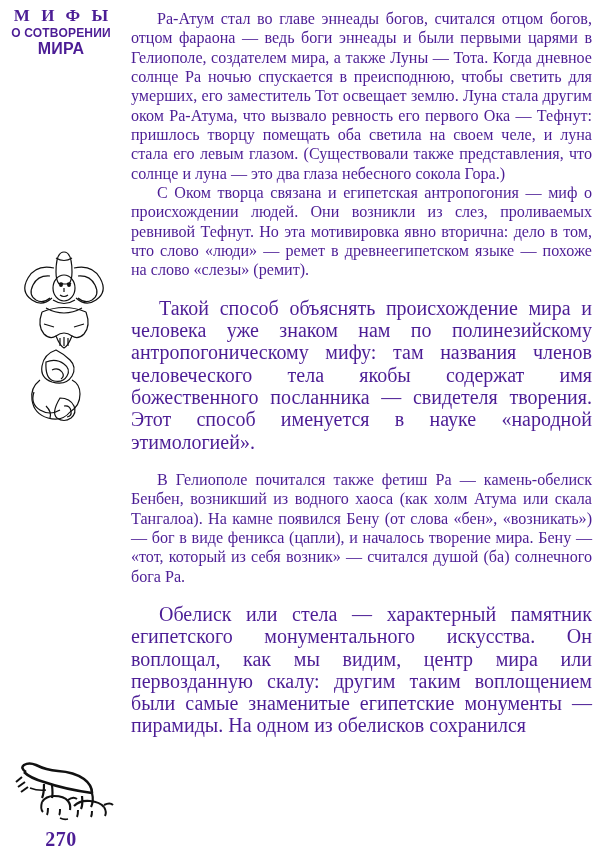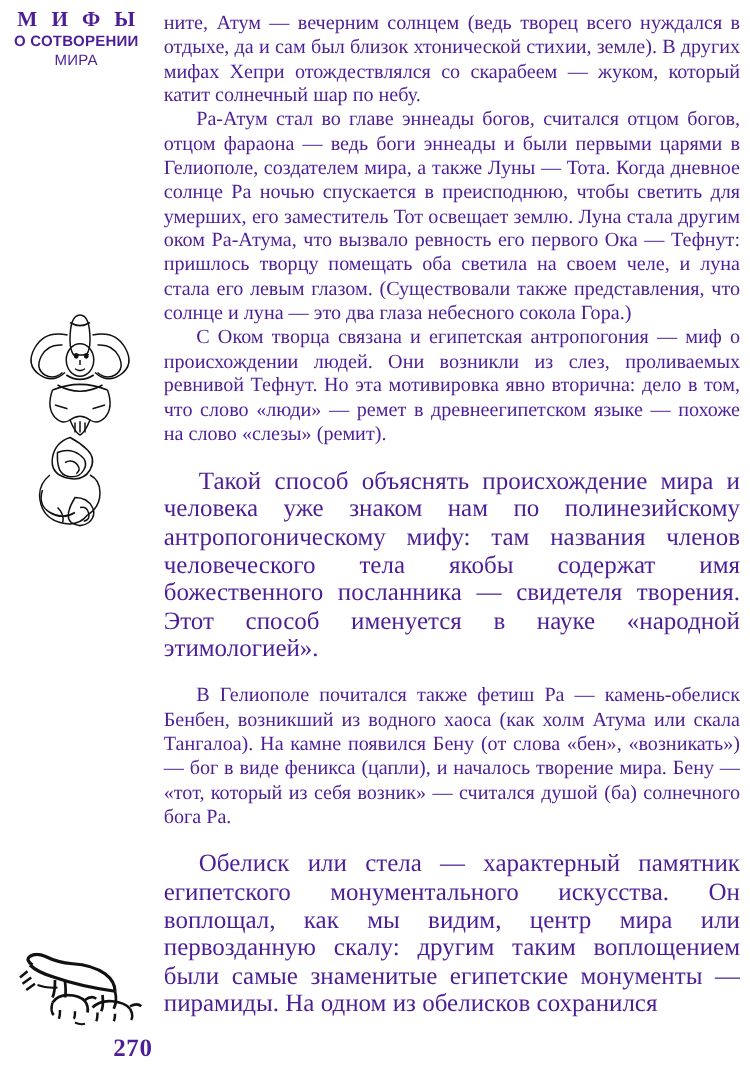--- a/index.html
+++ b/index.html
@@ -43,22 +43,22 @@
   }
   .rh-sub {
     font-family: "Liberation Sans", "DejaVu Sans", sans-serif;
     font-weight: bold;
     font-size: 12px;
     line-height: 15px;
     letter-spacing: 0.2px;
   }
   .rh-sub2 {
     font-family: "Liberation Sans", "DejaVu Sans", sans-serif;
-    font-weight: normal;
-    font-size: 12px;
+    font-weight: bold;
+    font-size: 16px;
     line-height: 15px;
     letter-spacing: 0.2px;
   }
 
   .fig-serpent {
     position: absolute;
     left: 16px;
     top: 246px;
     width: 96px;
     height: 182px;
@@ -70,21 +70,21 @@
     width: 112px;
     height: 62px;
   }
   .fig-serpent svg, .fig-animals svg { display: block; width: 100%; height: 100%; }
 
   .folio {
     position: absolute;
     left: 0;
     top: 828px;
     width: 122px;
-    text-align: right;
+    text-align: center;
     font-family: "Liberation Serif", "DejaVu Serif", serif;
     font-weight: bold;
     font-size: 20px;
     letter-spacing: 0.5px;
   }
 
   
   .text-col {
     position: absolute;
     left: 131px;
@@ -193,21 +193,20 @@
         <path d="M52 56 q4 2 8 1" stroke-width="1.6"></path>
       </svg>
     </div>
 
     <div class="folio">270</div>
   </div>
 
   <div class="text-col">
     <div class="lead"></div>
 
-    <p class="body cont">ните, Атум — вечерним солнцем (ведь творец всего нуждался в отдыхе, да и сам был близок хтонической стихии, земле). В других мифах Хепри отождествлялся со скарабеем — жуком, который катит солнечный шар по небу.</p>
 
     <p class="body">Ра-Атум стал во главе эннеады богов, считался отцом богов, отцом фараона — ведь боги эннеады и были первыми царями в Гелиополе, создателем мира, а также Луны — Тота. Когда дневное солнце Ра ночью спускается в преисподнюю, чтобы светить для умерших, его заместитель Тот освещает землю. Луна стала другим оком Ра-Атума, что вызвало ревность его первого Ока — Тефнут: пришлось творцу помещать оба светила на своем челе, и луна стала его левым глазом. (Существовали также представления, что солнце и луна — это два глаза небесного сокола Гора.)</p>
 
     <p class="body">С Оком творца связана и египетская антропогония — миф о происхождении людей. Они возникли из слез, проливаемых ревнивой Тефнут. Но эта мотивировка явно вторична: дело в том, что слово «люди» — ремет в древнеегипетском языке — похоже на слово «слезы» (ремит).</p>
 
     <div class="gap-lg"></div>
 
     <p class="large">Такой способ объяснять происхождение мира и человека уже знаком нам по полинезийскому антропогоническому мифу: там названия членов человеческого тела якобы содержат имя божественного посланника — свидетеля творения. Этот способ именуется в науке «народной этимологией».</p>
 
     <div class="gap-lg"></div>

